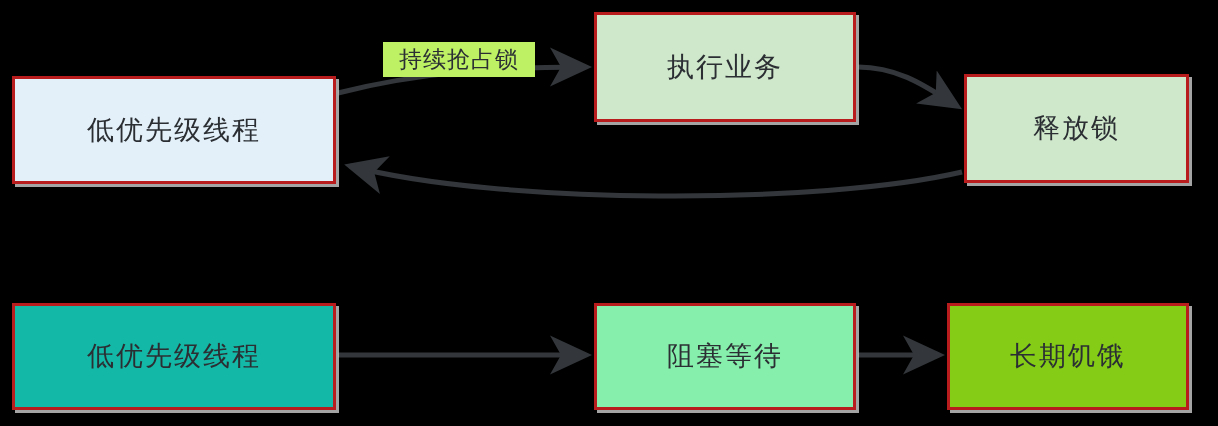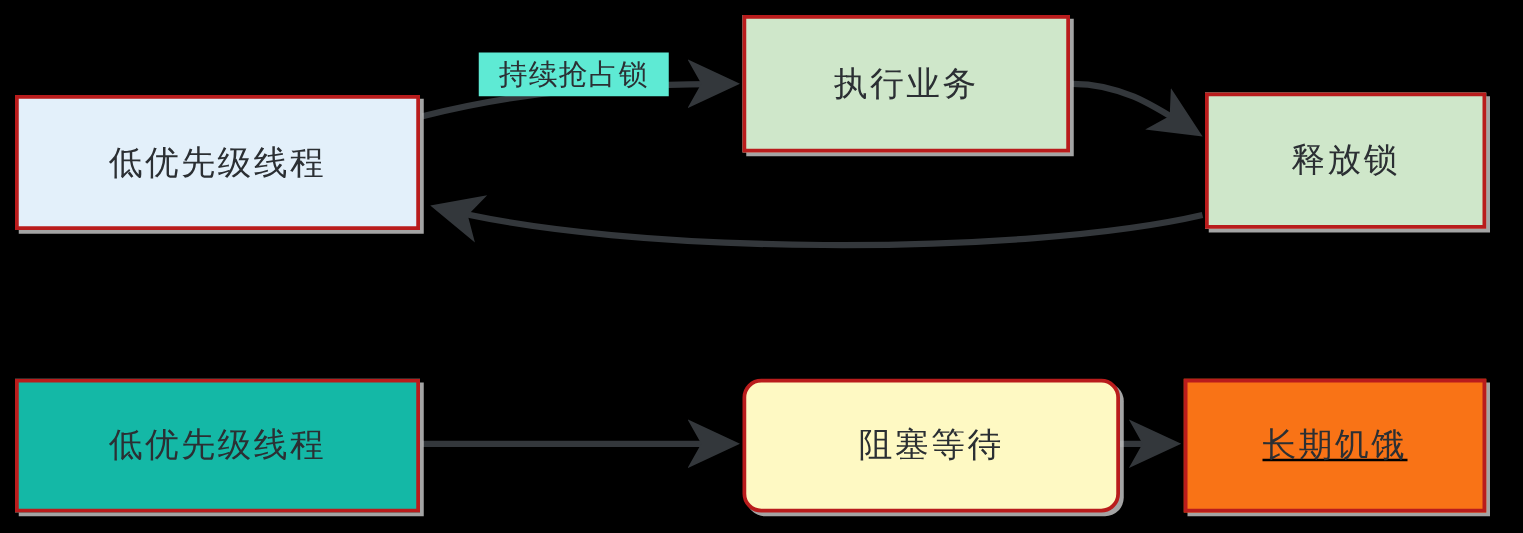--- a/index.html
+++ b/index.html
@@ -40,21 +40,21 @@
     white-space: nowrap;
   }
   .edge-label {
     position: absolute;
     display: flex;
     align-items: center;
     justify-content: center;
     font-size: 23px;
     color: #2b2f33;
     letter-spacing: 1px;
-    background: #5eead4;
+    background: #bef264;
     padding: 11px 5px;
     white-space: nowrap;
     box-sizing: border-box;
   }
 </style>
 </head>
 <body>
 
 <div id="canvas">
 
@@ -85,24 +85,24 @@
   </div>
 
   <div class="node" style="left:964px; top:74px; width:225px; height:109px; background:#cfe7ca;">
     <span class="node-label">释放锁</span>
   </div>
 
   <div class="node" style="left:12px; top:303px; width:324px; height:107px; background:#14b8a6;">
     <span class="node-label">低优先级线程</span>
   </div>
 
-  <div class="node" style="left:594px; top:303px; width:302px; height:107px; background:#fef9c3;border-radius:15px;">
+  <div class="node" style="left:594px; top:303px; width:262px; height:107px; background:#86efac;">
     <span class="node-label">阻塞等待</span>
   </div>
 
-  <div class="node" style="left:947px; top:303px; width:242px; height:107px; background:#f97316;text-decoration:underline;">
+  <div class="node" style="left:947px; top:303px; width:242px; height:107px; background:#84cc16;">
     <span class="node-label">长期饥饿</span>
   </div>
 
   <div class="edge-label" style="left:383px; top:42px; width:152px; height:35px;">持续抢占锁</div>
 
 
 </div>
 
 </body></html>

